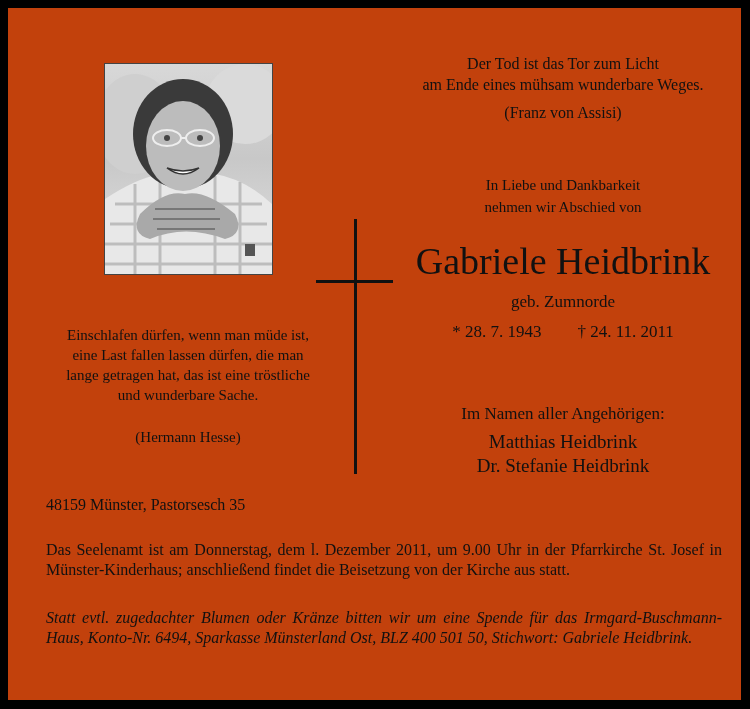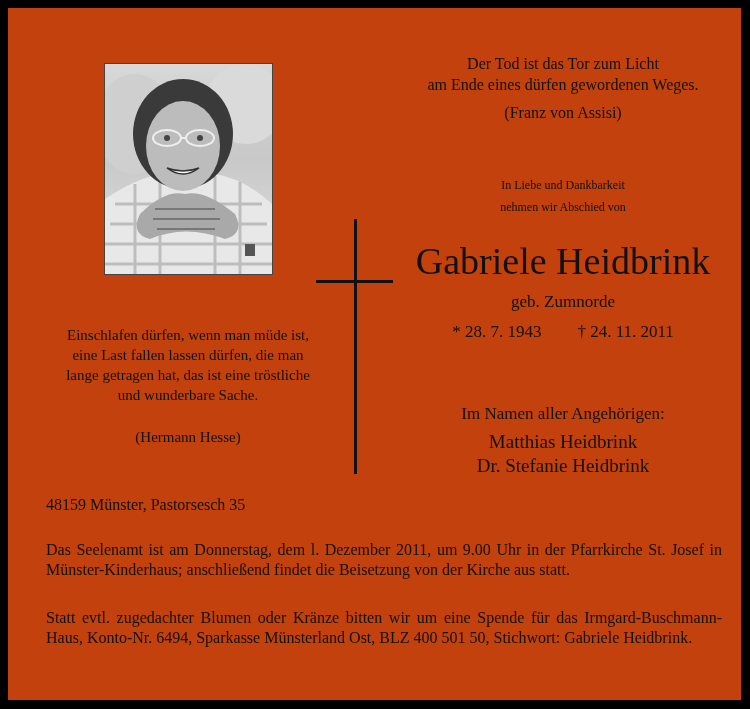--- a/index.html
+++ b/index.html
@@ -12,36 +12,36 @@
   }
   .abs { position: absolute; }
   .center { text-align: center; }
   .photo {
     position: absolute; left: 96px; top: 55px; width: 169px; height: 212px;
     border: 1px solid #444; box-sizing: border-box; overflow: hidden;
     background: linear-gradient(180deg, #d8d8d8 0%, #c8c8c8 45%, #e2e2e2 100%);
   }
   .quote1 { left: 400px; top: 45px; width: 310px; font-size: 16px; line-height: 21px; }
   .quote1 .src { margin-top: 7px; text-align: center; }
-  .intro { left: 400px; top: 166px; width: 310px; font-size: 12px; line-height: 22px; }
+  .intro { left: 400px; top: 166px; width: 310px; font-size: 15px; line-height: 22px; }
   .name { left: 395px; top: 233px; width: 320px; font-size: 38px; line-height: 40px; }
   .birthname { left: 400px; top: 283px; width: 310px; font-size: 17px; line-height: 22px; }
   .dates { left: 400px; top: 313px; width: 310px; font-size: 17px; line-height: 22px; }
   .dates span { display: inline-block; }
   .dates .d2 { margin-left: 36px; }
   .quote2 { left: 20px; top: 317px; width: 320px; font-size: 15px; line-height: 20px; }
   .quote2 .src { margin-top: 22px; }
   .family-intro { left: 400px; top: 395px; width: 310px; font-size: 17px; line-height: 22px; }
   .family { left: 400px; top: 422px; width: 310px; font-size: 19px; line-height: 24px; }
   .cross-v { left: 346px; top: 211px; width: 3px; height: 255px; background: #111; }
   .cross-h { left: 308px; top: 272px; width: 77px; height: 3px; background: #111; }
   .address { left: 38px; top: 487px; font-size: 16px; line-height: 20px; }
   .para { left: 38px; width: 676px; font-size: 16px; line-height: 20px; text-align: justify; }
   .p1 { top: 532px; }
-  .p2 { top: 600px; }
+  .p2 { top: 600px; font-style: italic; }
 </style>
 </head>
 <body>
 
 <div class="page">
 
   <div class="photo">
     <svg width="167" height="210" viewBox="0 0 167 210">
 
       <ellipse cx="30" cy="60" rx="40" ry="50" fill="#cfcfcf"></ellipse>
@@ -64,21 +64,21 @@
 
       <path d="M35 150 Q60 125 80 130 Q100 125 130 150 Q140 170 120 175 Q80 160 45 175 Q25 170 35 150 Z" fill="#a9a9a9"></path>
       <path d="M50 145 L110 145 M48 155 L115 155 M52 165 L110 165" stroke="#777" stroke-width="2"></path>
 
       <rect x="140" y="180" width="10" height="12" fill="#555"></rect>
     </svg>
   </div>
 
   <div class="abs center quote1">
     <div>Der Tod ist das Tor zum Licht</div>
-    <div>am Ende eines dürfen gewordenen Weges.</div>
+    <div>am Ende eines mühsam wunderbare Weges.</div>
     <div class="src">(Franz von Assisi)</div>
   </div>
 
   <div class="abs center intro">
     <div>In Liebe und Dankbarkeit</div>
     <div>nehmen wir Abschied von</div>
   </div>
 
   <div class="abs center name">Gabriele Heidbrink</div>
   <div class="abs center birthname">geb. Zumnorde</div>

